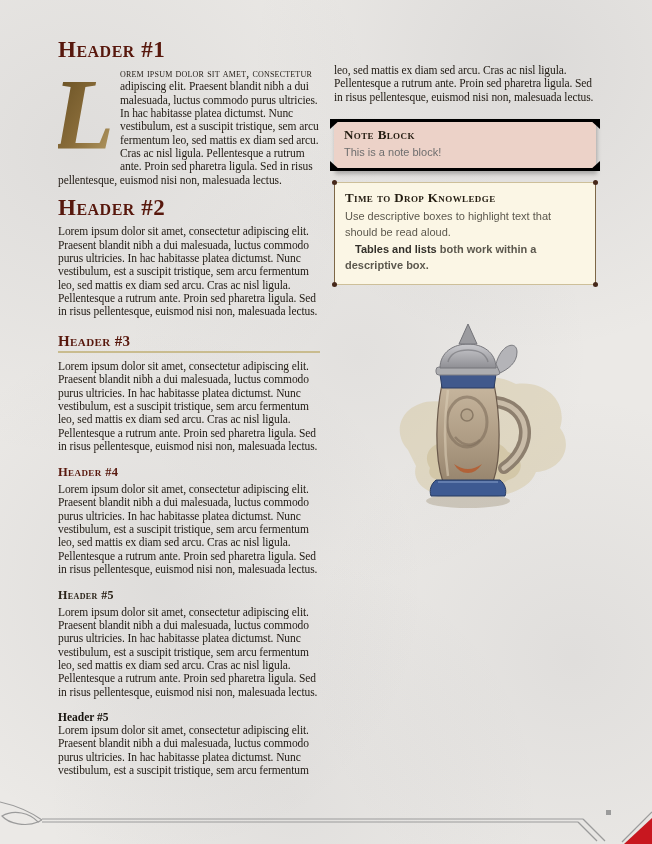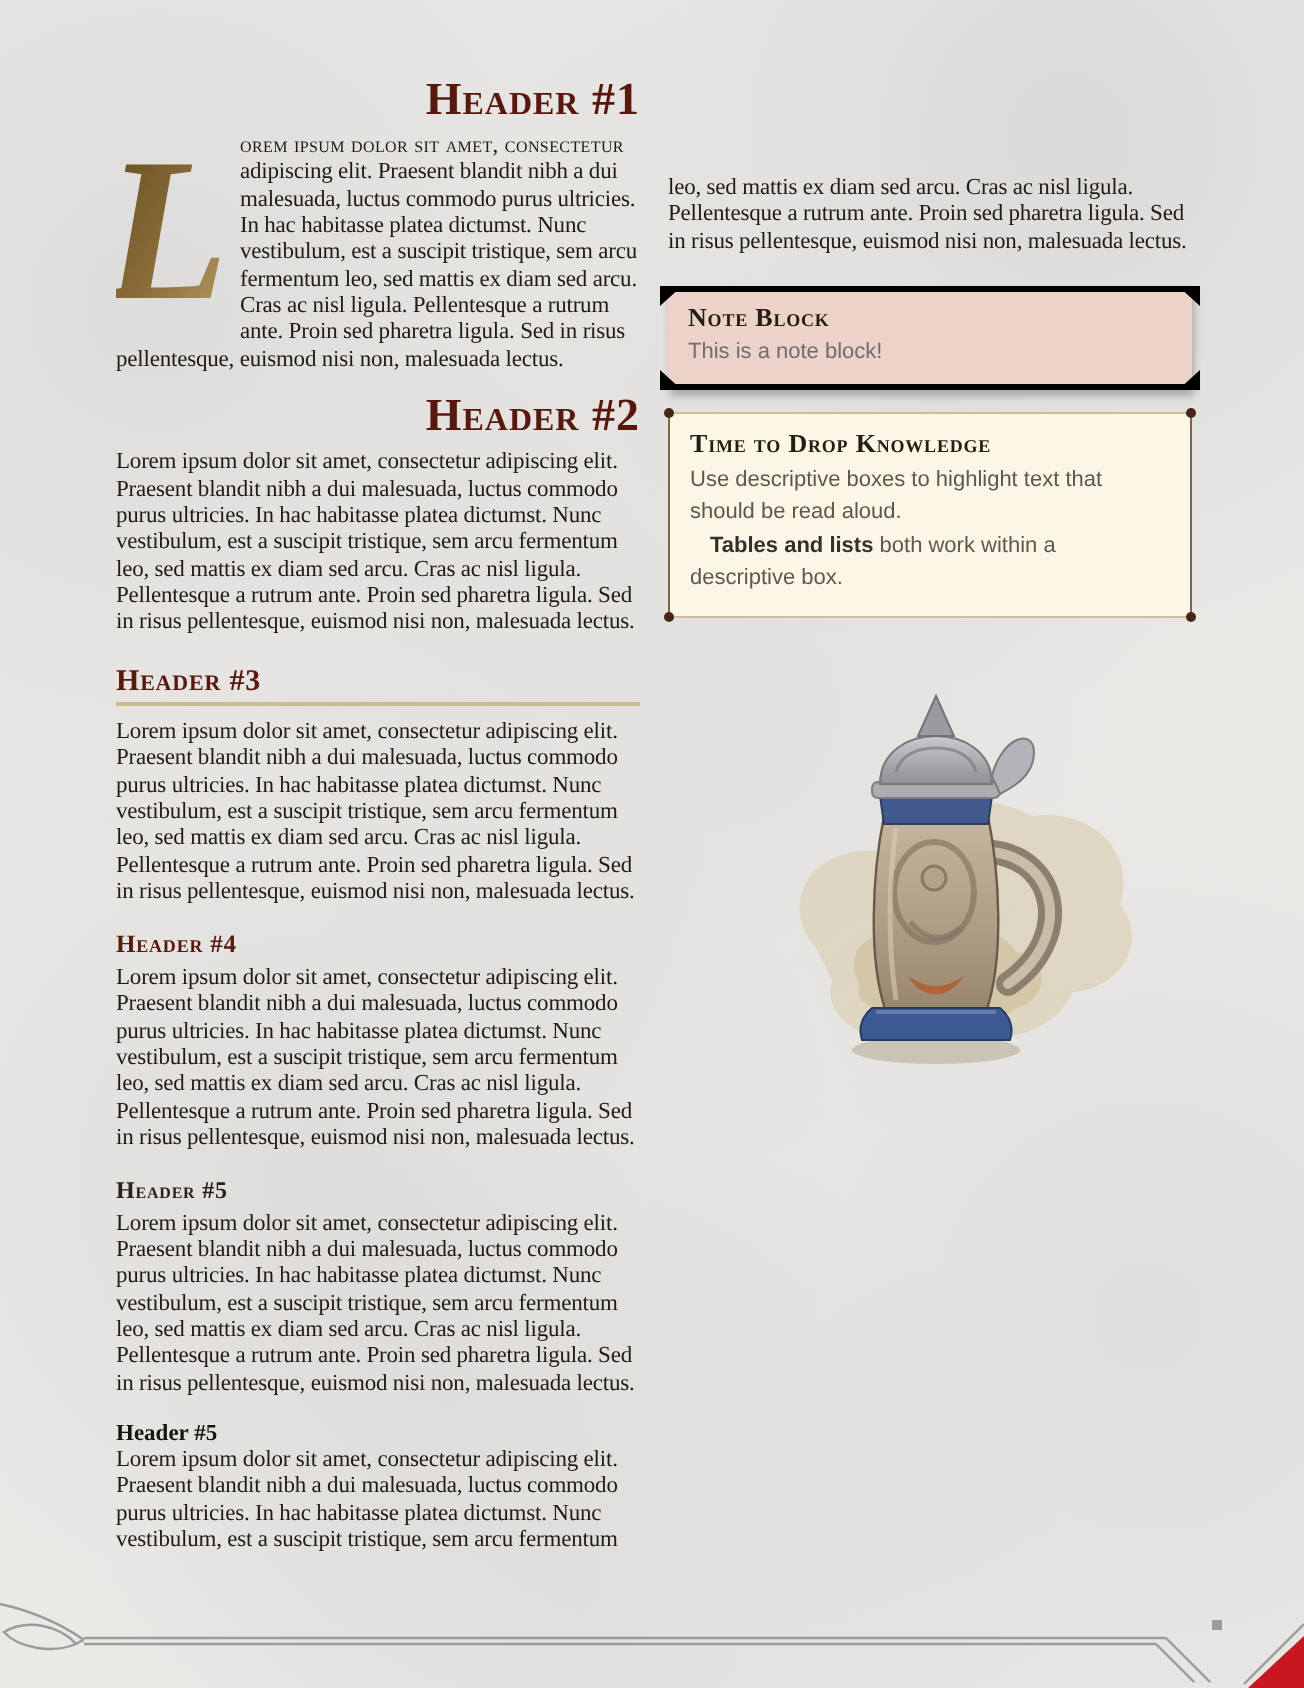--- a/index.html
+++ b/index.html
@@ -12,29 +12,28 @@
       radial-gradient(circle at 12% 18%, rgba(110,110,118,.10), transparent 34%),
       radial-gradient(circle at 82% 8%,  rgba(110,110,118,.12), transparent 30%),
       radial-gradient(circle at 55% 42%, rgba(120,120,128,.08), transparent 38%),
       radial-gradient(circle at 25% 70%, rgba(110,110,118,.10), transparent 34%),
       radial-gradient(circle at 88% 78%, rgba(110,110,118,.09), transparent 30%),
       radial-gradient(circle at 45% 95%, rgba(110,110,118,.08), transparent 28%),
       var(--page-bg,#ebe9e6);
     font-family:"Liberation Serif", serif;
   }
   .col-left{position:absolute;left:58px;top:38px;width:262px;}
-  .col-right{position:absolute;left:334px;top:64px;width:262px;margin-top:24px;}
+  .col-right{position:absolute;left:334px;top:64px;width:262px;}
 
   h1.h-lg{
     font:700 23px/1.05 "Liberation Serif", serif;
     font-variant:small-caps;
     letter-spacing:.5px;
     color:var(--accent,#58180d);
     margin:0 0 5px 0;
-    text-align:right;
   }
   h1.h-lg.second{}
   h3.h-md{
     font:700 15px/1.1 "Liberation Serif", serif;
     font-variant:small-caps;
     letter-spacing:.4px;
     color:var(--accent,#58180d);
     border-bottom:2px solid var(--rule-gold,#c9bc8f);
     padding-bottom:2px;
     margin:14px 0 7px 0;
@@ -100,21 +99,21 @@
     border-right-color:#7d6747;
     padding:7px 22px 10px 10px;
     margin:11px 0 0 0;
   }
   .dot{position:absolute;width:5px;height:5px;border-radius:50%;background:#46281a;}
   .dot.tl{left:-3px;top:-3px;}
   .dot.tr{right:-3px;top:-3px;}
   .dot.bl{left:-3px;bottom:-3px;}
   .dot.br{right:-3px;bottom:-3px;}
   .desc-body{font:11px/1.5 "Liberation Sans", sans-serif;color:#5c584e;margin:0;}
-  .desc-body.indent{text-indent:10px;}
+  .desc-body.indent{text-indent:10px;font-weight:bold;}
   .desc-body b{color:#33302a;}
 
   .stein{margin:33px 0 0 36px;}
 
   .footer{position:absolute;left:0;bottom:0;width:652px;height:50px;}
 </style>
 </head>
 <body>
 
 <div class="page">

